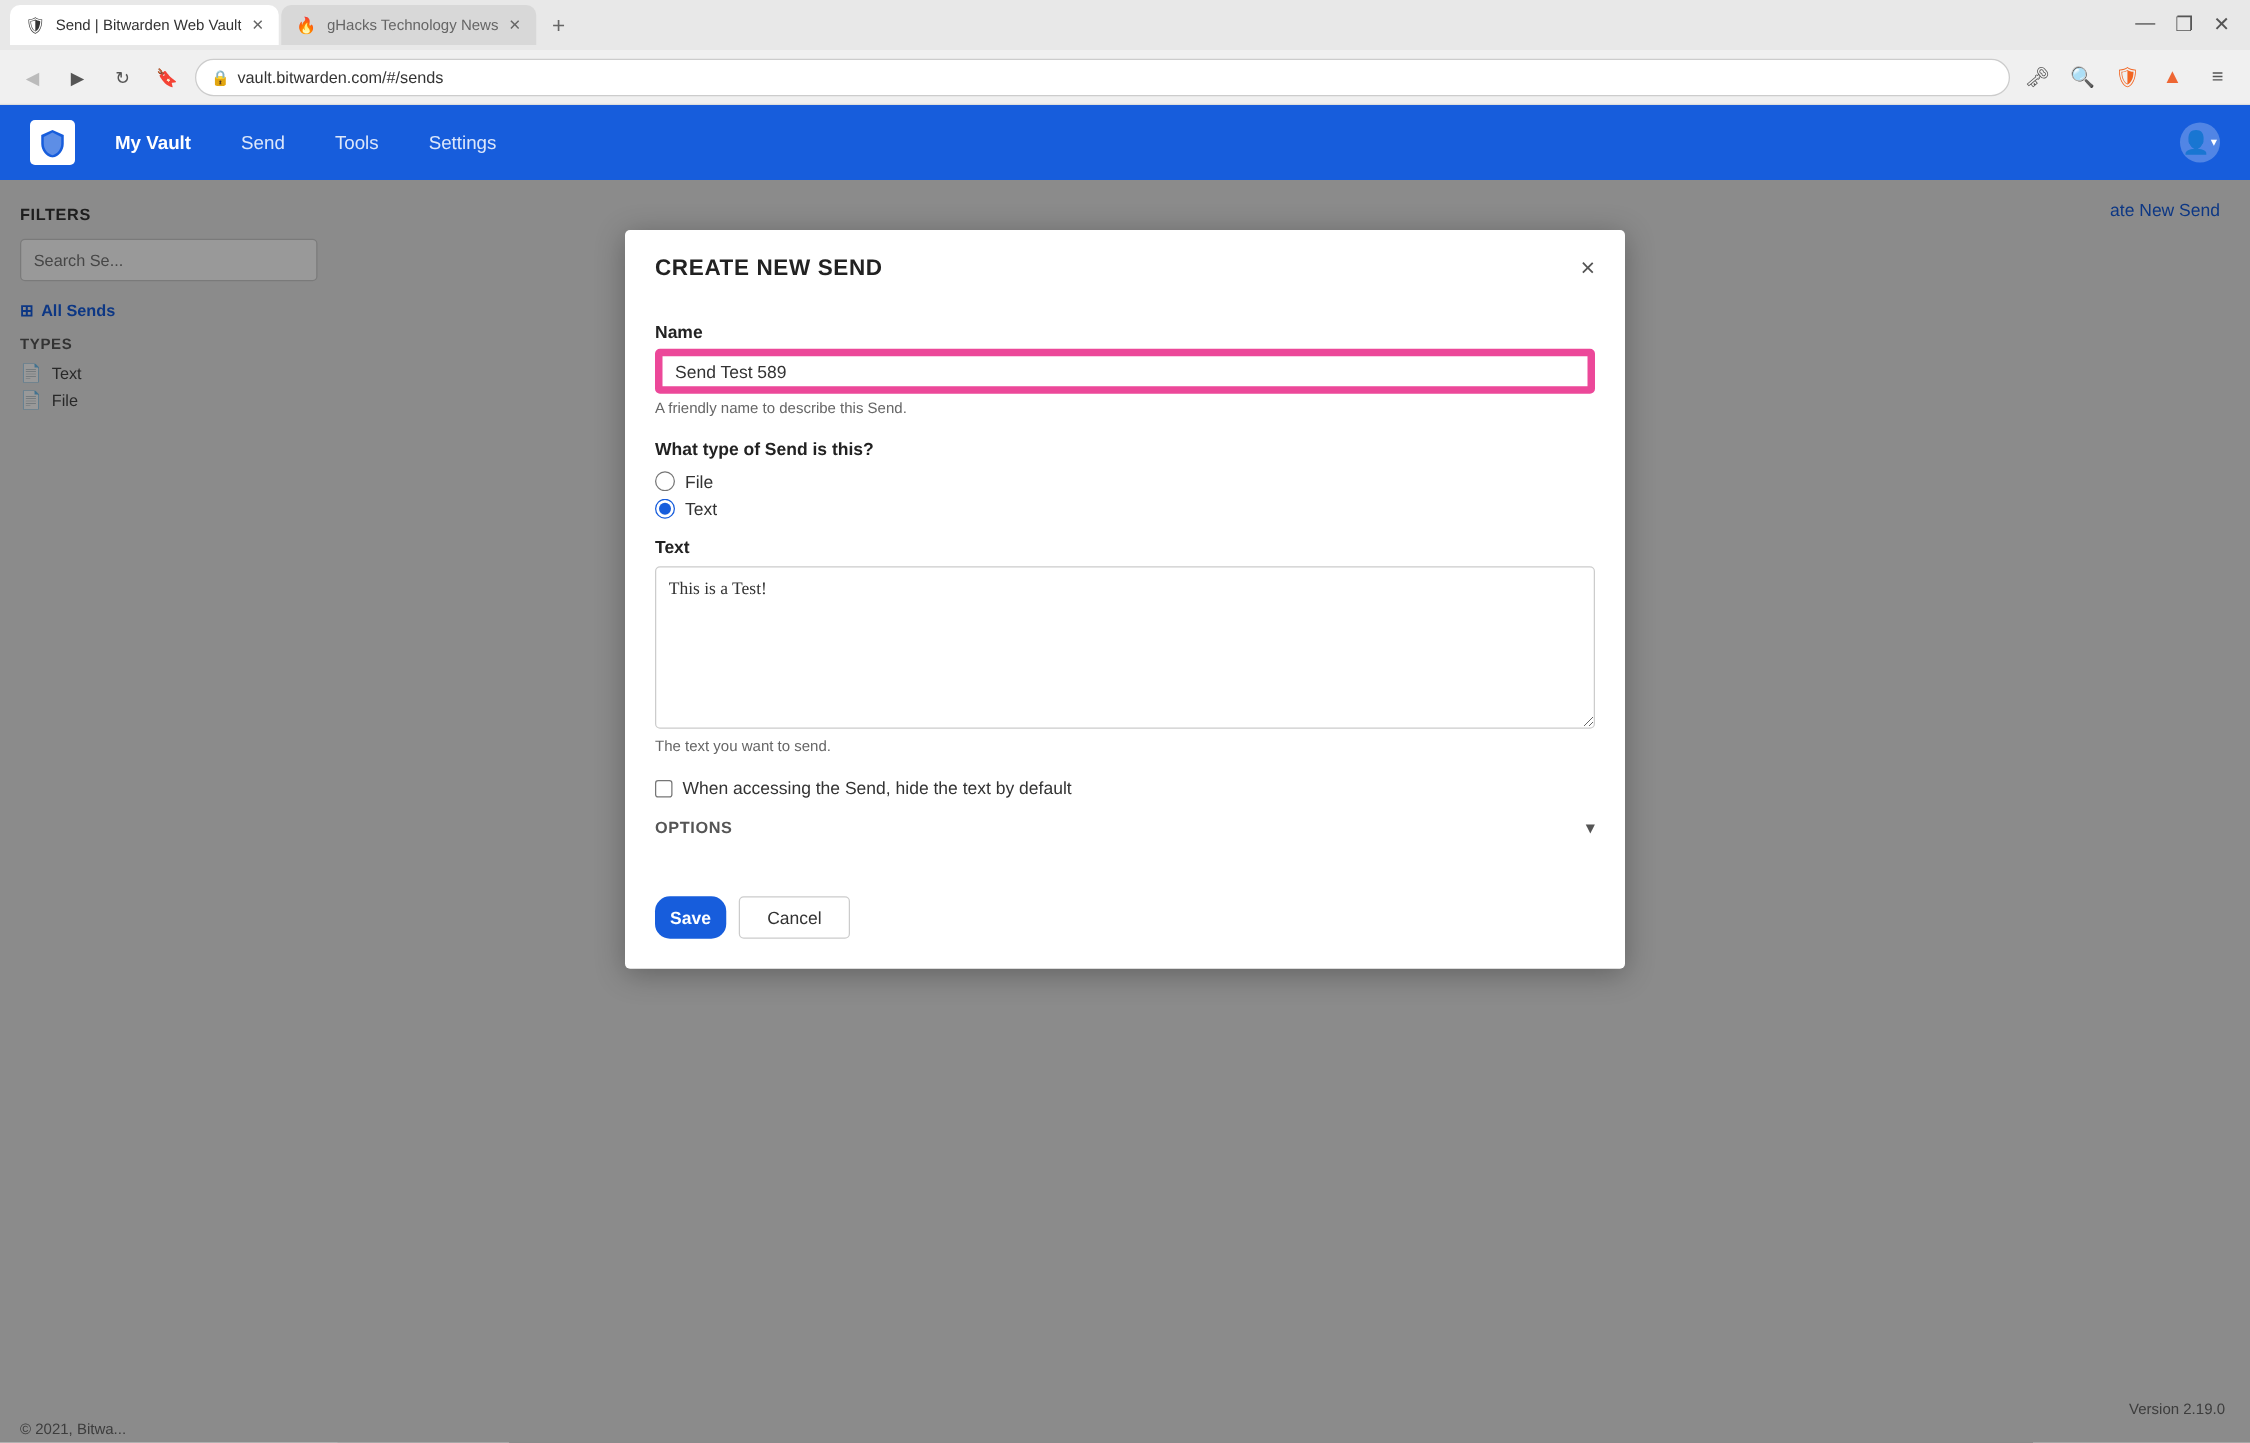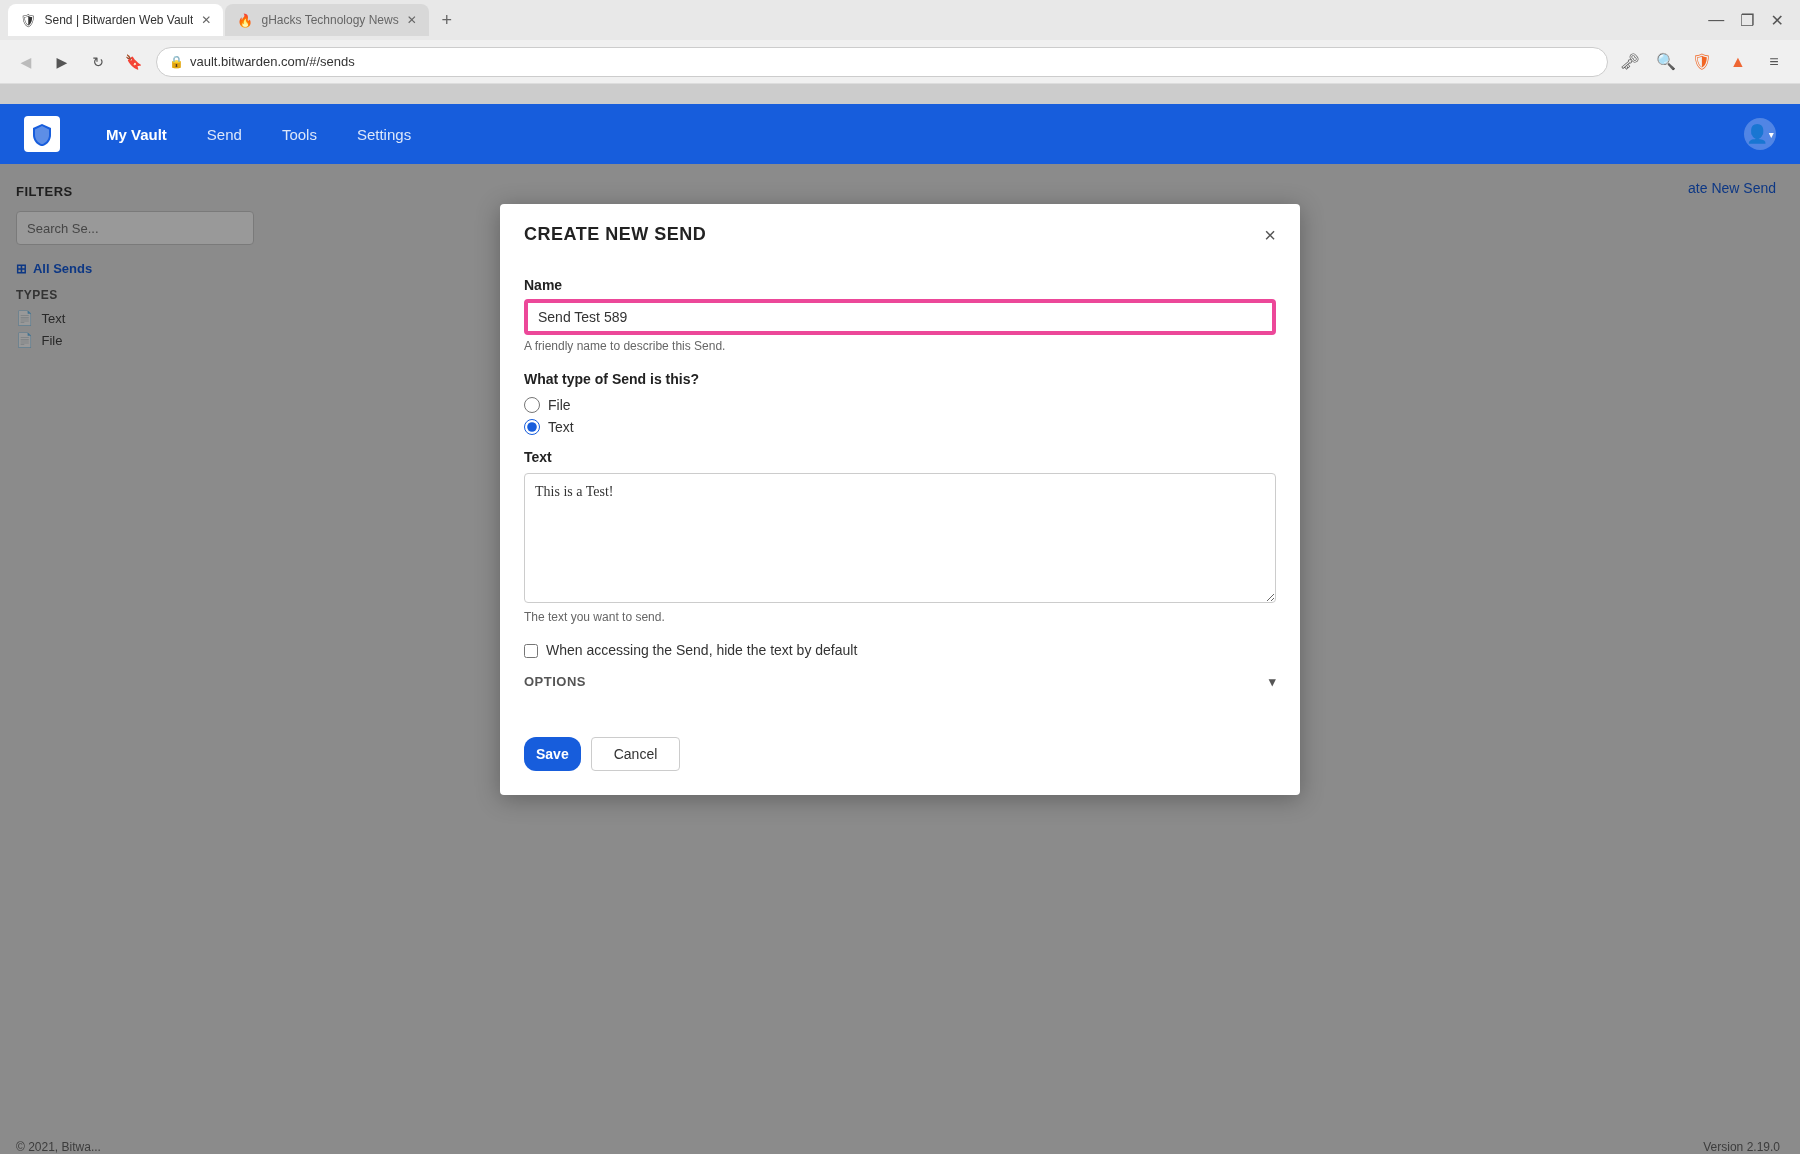--- a/index.html
+++ b/index.html
@@ -17,41 +17,41 @@
 
     .browser-toolbar { display: flex; align-items: center; height: 44px; background: #f0f0f0; padding: 0 12px; gap: 8px; border-bottom: 1px solid #ddd; }
     .nav-btn { width: 28px; height: 28px; display: flex; align-items: center; justify-content: center; color: #555; cursor: pointer; border-radius: 50%; font-size: 14px; }
     .nav-btn.disabled { color: #bbb; cursor: default; }
     .address-bar { flex: 1; height: 30px; background: #fff; border: 1px solid #ccc; border-radius: 15px; display: flex; align-items: center; padding: 0 12px; font-size: 13px; color: #333; gap: 6px; }
     .lock-icon { color: #666; font-size: 12px; }
     .toolbar-actions { display: flex; gap: 8px; align-items: center; }
     .toolbar-icon { width: 28px; height: 28px; display: flex; align-items: center; justify-content: center; color: #555; cursor: pointer; border-radius: 50%; font-size: 16px; }
 
     
-    .app-header { background: #175DDC; height: 60px; display: flex; align-items: center; padding: 0 24px; gap: 38px; margin-top: 20px; }
+    .app-header { background: #175DDC; height: 60px; display: flex; align-items: center; padding: 0 24px; gap: 24px; }
     .app-logo { width: 36px; height: 36px; background: #fff; border-radius: 4px; display: flex; align-items: center; justify-content: center; }
     .app-logo svg { width: 24px; height: 24px; }
     .app-nav { display: flex; gap: 24px; align-items: center; }
     .app-nav-item { color: rgba(255,255,255,0.85); font-size: 15px; cursor: pointer; padding: 4px 8px; }
     .app-nav-item.active { color: #fff; font-weight: 600; }
     .app-header-right { margin-left: auto; }
     .user-avatar { width: 32px; height: 32px; background: rgba(255,255,255,0.25); border-radius: 50%; display: flex; align-items: center; justify-content: center; color: #fff; cursor: pointer; font-size: 18px; }
 
     
     .page-bg { background: #e8e8e8; width: 100%; height: calc(1154px - 40px - 44px - 60px); position: relative; display: flex; }
 
     
     .sidebar { width: 270px; background: #e8e8e8; padding: 20px 16px; flex-shrink: 0; }
     .sidebar-filters-title { font-weight: 700; font-size: 13px; color: #333; margin-bottom: 12px; letter-spacing: 0.5px; }
     .sidebar-search { width: 100%; height: 34px; border: 1px solid #ccc; border-radius: 4px; padding: 0 10px; font-size: 13px; background: #fff; color: #999; margin-bottom: 16px; }
     .sidebar-all-sends { color: #175DDC; font-weight: 600; font-size: 13px; margin-bottom: 12px; display: flex; align-items: center; gap: 6px; cursor: pointer; }
     .sidebar-section-title { font-weight: 700; font-size: 12px; color: #555; margin-bottom: 8px; letter-spacing: 0.5px; }
     .sidebar-type-item { display: flex; align-items: center; gap: 8px; font-size: 13px; color: #444; margin-bottom: 6px; cursor: pointer; }
     .sidebar-type-icon { font-size: 14px; color: #666; }
-    .sidebar-footer { margin-top: auto; color: #666; font-size: 12px; position: absolute; bottom: 20px; left: 16px; }
+    .sidebar-footer { margin-top: auto; color: #666; font-size: 12px; position: absolute; bottom: 4px; left: 16px; }
     .version-text { color: #666; font-size: 12px; position: absolute; bottom: 20px; right: 20px; }
 
     
     .main-content { flex: 1; }
 
     
     .main-header { display: flex; justify-content: flex-end; padding: 16px 24px; }
     .create-btn { background: transparent; color: #175DDC; font-size: 14px; cursor: pointer; border: none; font-weight: 500; }
 
     
@@ -59,21 +59,21 @@
 
     
     .modal { background: #fff; width: 800px; border-radius: 4px; box-shadow: 0 4px 24px rgba(0,0,0,0.3); overflow: hidden; }
     .modal-header { display: flex; align-items: center; justify-content: space-between; padding: 20px 24px 16px; border-bottom: none; }
     .modal-title { font-size: 18px; font-weight: 700; color: #222; letter-spacing: 0.5px; }
     .modal-close { background: none; border: none; font-size: 20px; color: #555; cursor: pointer; line-height: 1; }
     .modal-body { padding: 16px 24px 24px; }
 
     .form-group { margin-bottom: 18px; }
     .form-label { display: block; font-weight: 700; font-size: 14px; color: #222; margin-bottom: 6px; }
-    .form-input { width: 100%; height: 36px; border: 4px solid #ec4899; border-radius: 4px; padding: 0 10px; font-size: 14px; color: #333; }
+    .form-input { width: 100%; height: 36px; border: 6px solid #ec4899; border-radius: 4px; padding: 0 10px; font-size: 14px; color: #333; }
     .form-hint { font-size: 12px; color: #666; margin-top: 4px; }
 
     .radio-group { margin-bottom: 14px; }
     .radio-group-title { font-weight: 700; font-size: 14px; color: #222; margin-bottom: 10px; }
     .radio-item { display: flex; align-items: center; gap: 8px; margin-bottom: 6px; font-size: 14px; color: #333; cursor: pointer; }
     .radio-item input[type="radio"] { accent-color: #175DDC; width: 16px; height: 16px; }
 
     .text-section-label { font-weight: 700; font-size: 14px; color: #222; margin-bottom: 8px; }
     .text-textarea { width: 100%; height: 130px; border: 1px solid #ccc; border-radius: 4px; padding: 10px; font-size: 14px; color: #333; resize: vertical; font-family: Liberation Serif, serif; }
 

